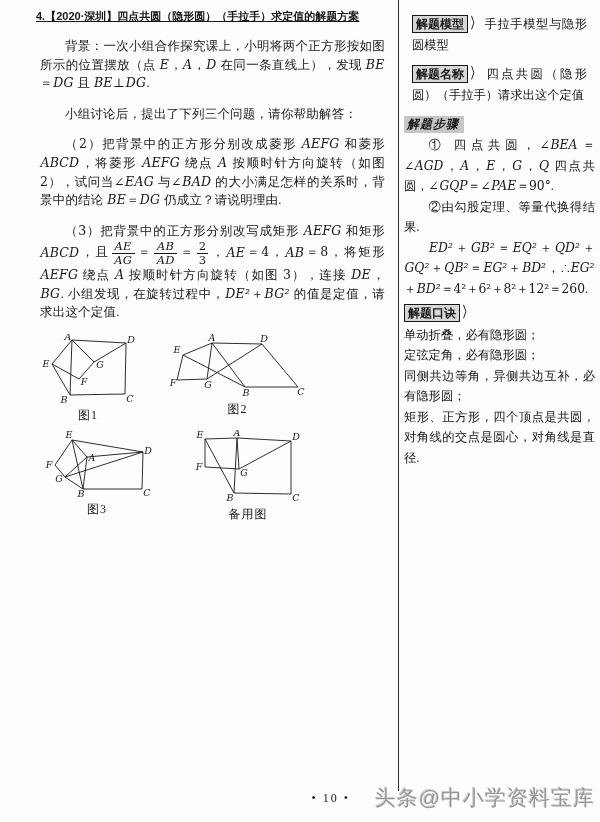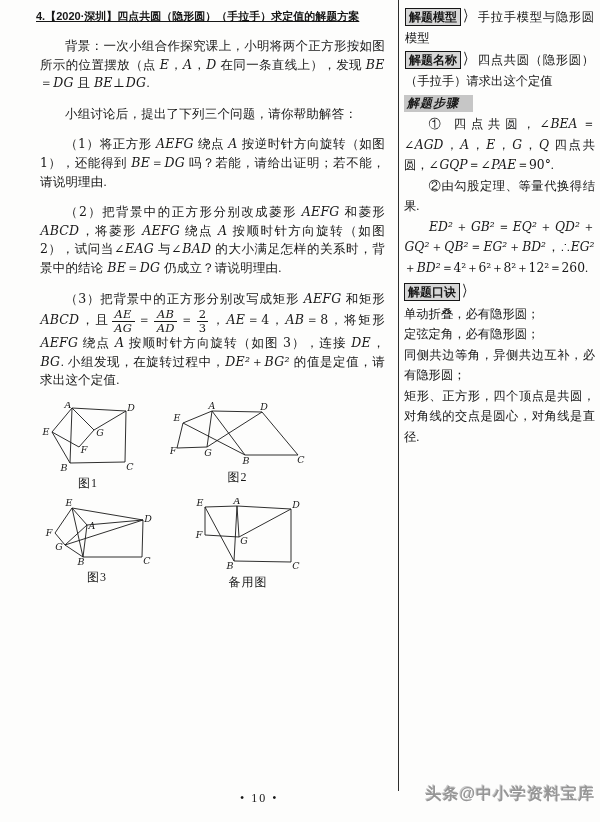--- a/index.html
+++ b/index.html
@@ -34,57 +34,56 @@
   .fig-row1 .figure:nth-child(2){margin-left:32px;}
   .fig-row2{margin-top:6px;}
   .fig-row2 .figure:nth-child(1){margin-left:12px;}
   .fig-row2 .figure:nth-child(2){margin-left:40px;}
   .fig-caption{font-size:12px;margin-top:3px;letter-spacing:1px;}
   .figure svg{display:block;margin:0 auto;}
   
   .divider{position:absolute;left:398px;top:0;width:1px;height:791px;background:#2d2d2d;}
   
   .sidebar{position:absolute;left:404px;top:5px;width:191px;font-size:12.3px;line-height:20.5px;text-align:justify;}
-  .sb-para{margin:1px;}
+  .sb-para{margin:8px;}
   .badge{
     font-family:"Liberation Sans","DejaVu Sans",sans-serif;
     font-weight:bold;font-size:12px;display:inline-block;line-height:16px;
   }
   .badge-solid{background:#d7d7d7;border:1.5px solid #161616;padding:0 3px;}
   .chev{
     font-family:"Liberation Sans",sans-serif;font-weight:bold;
     display:inline-block;transform:scaleX(.75);margin:0 1px 0 0;font-size:15px;
   }
   .badge-steps{
-    background:#c6c6c6;font-style:italic;padding:0 14px 1px 3px;
+    background:#c6c6c6;font-style:italic;padding:0 5px 1px 3px;
     margin:3px 0 2px 0;letter-spacing:1px;
   }
   .sb-step{text-indent:2em;}
   .sb-tips{margin-top:1px;}
   .sb-tip{text-indent:0;}
   .tips-badge-row{margin:3px 0 1px 0;}
   
-  .page-num{position:absolute;left:240px;top:791px;width:110px;text-align:left;font-size:12px;letter-spacing:2px;}
+  .page-num{position:absolute;left:240px;top:791px;width:110px;text-align:right;font-size:12px;letter-spacing:2px;}
   .watermark{
     position:absolute;right:5px;top:784px;
     font-family:"Liberation Sans","DejaVu Sans",sans-serif;
-    font-weight:bold;font-size:16px;color:#969696;letter-spacing:1px;
+    font-weight:normal;font-size:21px;color:#969696;letter-spacing:1px;
     text-shadow:1px 1px 0 #ffffff,-1px -1px 0 #c9c9c9;
   }
 </style>
 </head>
 <body>
 
 <div class="page">
 
   <div class="main-col">
     <h1 class="title">4.【2020·深圳】四点共圆（隐形圆）（手拉手）求定值的解题方案</h1>
     <p class="para">背景：一次小组合作探究课上，小明将两个正方形按如图所示的位置摆放（点 <i class="mv">E</i>，<i class="mv">A</i>，<i class="mv">D</i> 在同一条直线上），发现 <i class="mv">BE</i>＝<i class="mv">DG</i> 且 <i class="mv">BE</i>⊥<i class="mv">DG</i>.</p>
     <p class="para">小组讨论后，提出了下列三个问题，请你帮助解答：</p>
-    <p class="para">（<span class="mn">1</span>）将正方形 <i class="mv">AEFG</i> 绕点 <i class="mv">A</i> 按逆时针方向旋转（如图 <span class="mn">1</span>），还能得到 <i class="mv">BE</i>＝<i class="mv">DG</i> 吗？若能，请给出证明；若不能，请说明理由.</p>
     <p class="para">（<span class="mn">2</span>）把背景中的正方形分别改成菱形 <i class="mv">AEFG</i> 和菱形 <i class="mv">ABCD</i>，将菱形 <i class="mv">AEFG</i> 绕点 <i class="mv">A</i> 按顺时针方向旋转（如图 <span class="mn">2</span>），试问当∠<i class="mv">EAG</i> 与∠<i class="mv">BAD</i> 的大小满足怎样的关系时，背景中的结论 <i class="mv">BE</i>＝<i class="mv">DG</i> 仍成立？请说明理由.</p>
     <p class="para">（<span class="mn">3</span>）把背景中的正方形分别改写成矩形 <i class="mv">AEFG</i> 和矩形 <i class="mv">ABCD</i>，且<span class="frac"><span class="fnum"><i class="mv">AE</i></span><span class="fden"><i class="mv">AG</i></span></span>＝<span class="frac"><span class="fnum"><i class="mv">AB</i></span><span class="fden"><i class="mv">AD</i></span></span>＝<span class="frac"><span class="fnum"><span class="mn">2</span></span><span class="fden"><span class="mn">3</span></span></span>，<i class="mv">AE</i>＝<span class="mn">4</span>，<i class="mv">AB</i>＝<span class="mn">8</span>，将矩形 <i class="mv">AEFG</i> 绕点 <i class="mv">A</i> 按顺时针方向旋转（如图 <span class="mn">3</span>），连接 <i class="mv">DE</i>，<i class="mv">BG</i>. 小组发现，在旋转过程中，<i class="mv">DE²</i>＋<i class="mv">BG²</i> 的值是定值，请求出这个定值.</p>
 
     <div class="figures">
       <div class="fig-row fig-row1">
         <div class="figure">
           <div>
               <svg width="100" height="70" viewBox="0 0 100 70">
                 <line x1="34" y1="6" x2="88" y2="9" stroke="#171717" stroke-width="0.9"></line>
                 <line x1="88" y1="9" x2="87" y2="60" stroke="#171717" stroke-width="0.9"></line>

